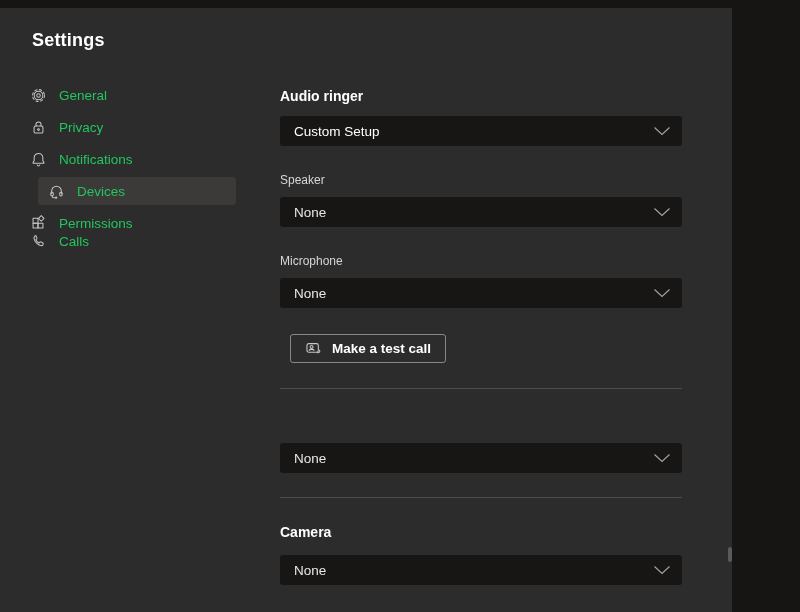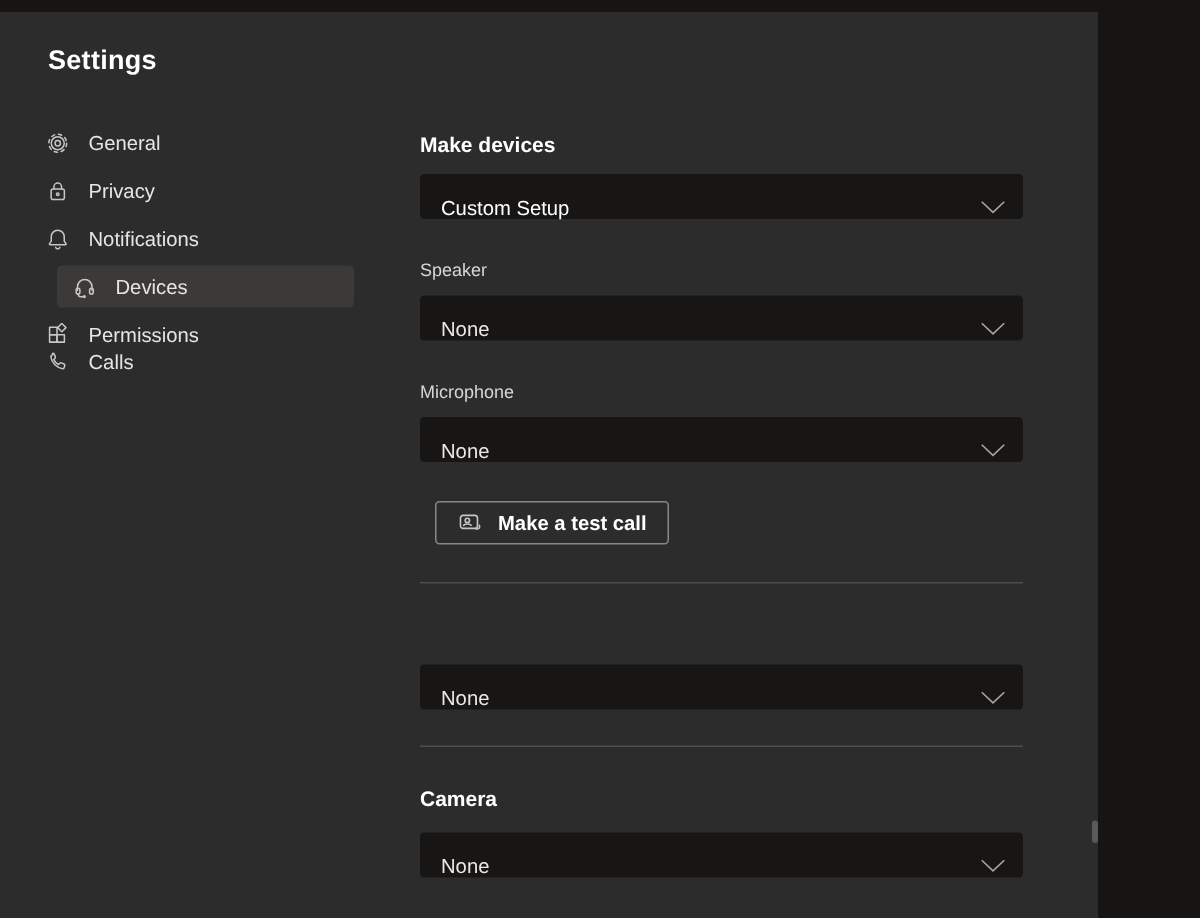--- a/index.html
+++ b/index.html
@@ -21,32 +21,32 @@
   .close-btn {
     position:absolute; left:752px; top:20px; width:26px; height:26px;
     background:transparent; border:none; cursor:pointer;
     display:flex; align-items:center; justify-content:center;
   }
   
   .side-item {
     position:absolute; left:20px; width:198px; height:28px;
     display:flex; align-items:center; gap:12px;
     padding-left:10px; border-radius:3px; cursor:pointer;
-    color:#e5e5e5; font-size:13.5px;
+    color:#22c55e; font-size:13.5px;
   }
   .side-item.selected { background:#3b3a39;margin-left:18px; }
   .side-item .ic { width:17px; height:17px; flex:0 0 17px; display:block; }
   .ic * { stroke:#c8c6c4; fill:none; stroke-width:1.2; stroke-linecap:round; stroke-linejoin:round; }
   
   .main-el { position:absolute; left:280px; width:402px; }
   .sec-header { font-size:14px; font-weight:700; color:#ffffff; }
   .field-label { font-size:12px; color:#d8d6d4; }
   .dropdown {
     height:30px; background:#171615; border-radius:3px;
-    display:flex; align-items:flex-end; justify-content:space-between;
+    display:flex; align-items:center; justify-content:space-between;
     padding:0 10px 0 14px; cursor:pointer;
   }
   .dropdown .val { font-size:13.5px; color:#e9e7e5; }
   .dropdown.primary .val { color:#ffffff; }
   .chev { width:20px; height:16px; }
   .chev path { stroke:#a6a4a2; fill:none; stroke-width:1.1; }
   .divider { height:1px; background:#4f4d4b; }
   .test-call-btn {
     position:absolute; left:290px; height:29px;
     display:inline-flex; align-items:center; gap:9px; padding:0 14px;
@@ -120,21 +120,21 @@
         <span>Permissions</span>
       </div>
       <div class="side-item" style="top:219px">
         <svg class="ic" viewBox="0 0 20 20">
           <path d="M6 3.1c.5-.15 1 .1 1.2.56l.9 2.1c.17.4.08.86-.23 1.16L6.8 8c.8 1.7 2.1 3 3.8 3.8l1.05-1.07c.3-.3.77-.4 1.16-.23l2.1.9c.47.2.72.72.58 1.21l-.45 1.6c-.14.52-.63.88-1.17.82C9.3 14.5 5.2 10.4 4.6 5.9c-.06-.54.3-1.04.82-1.18L6 3.1Z"></path>
         </svg>
         <span>Calls</span>
       </div>
     </nav>
 
-    <div class="main-el sec-header" style="top:80px">Make devices</div>
+    <div class="main-el sec-header" style="top:80px">Audio ringer</div>
 
     <div class="main-el dropdown primary" style="top:108px">
       <span class="val">Custom Setup</span>
       <svg class="chev" viewBox="0 0 20 16">
           <path d="M2.5 4.5l7.5 7 7.5-7"></path>
         </svg>
     </div>
 
     <div class="main-el field-label" style="top:165px">Speaker</div>
     <div class="main-el dropdown" style="top:189px">

